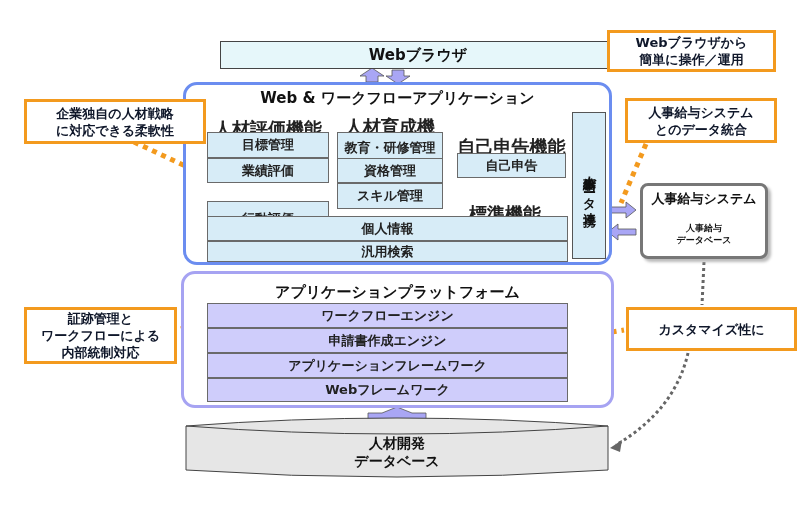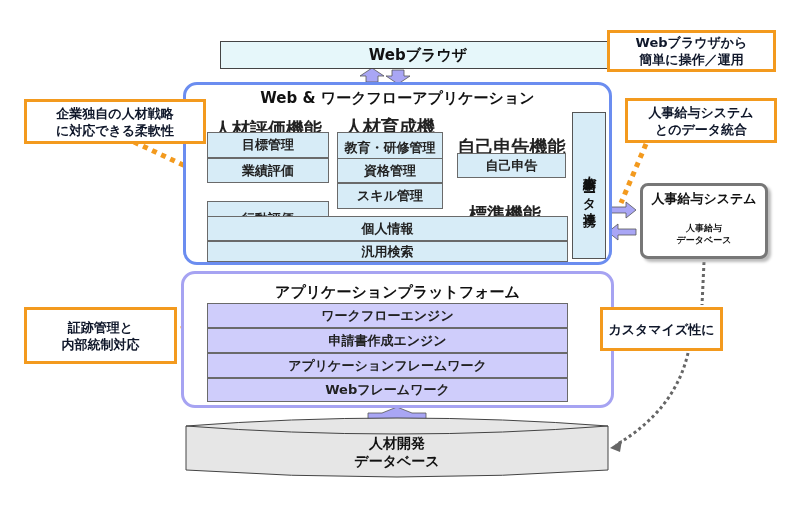--- a/index.html
+++ b/index.html
@@ -121,17 +121,18 @@
 <div class="abs ctr callout" style="left:24px;top:99px;width:182px;height:45px;">
   <span>企業独自の人材戦略</span>
   <span>に対応できる柔軟性</span>
 </div>
 <div class="abs ctr callout" style="left:625px;top:98px;width:152px;height:45px;">
   <span>人事給与システム</span>
   <span>とのデータ統合</span>
 </div>
 <div class="abs ctr callout" style="left:24px;top:307px;width:153px;height:57px;">
   <span>証跡管理と</span>
+  <span>ワークフローによる</span>
   <span>内部統制対応</span>
 </div>
-<div class="abs ctr callout" style="left:600px;top:307px;width:123px;height:44px;justify-content:center;">
+<div class="abs ctr callout" style="left:626px;top:307px;width:171px;height:44px;justify-content:center;">
   <span>カスタマイズ性に</span>
 </div>
 
 </body></html>

